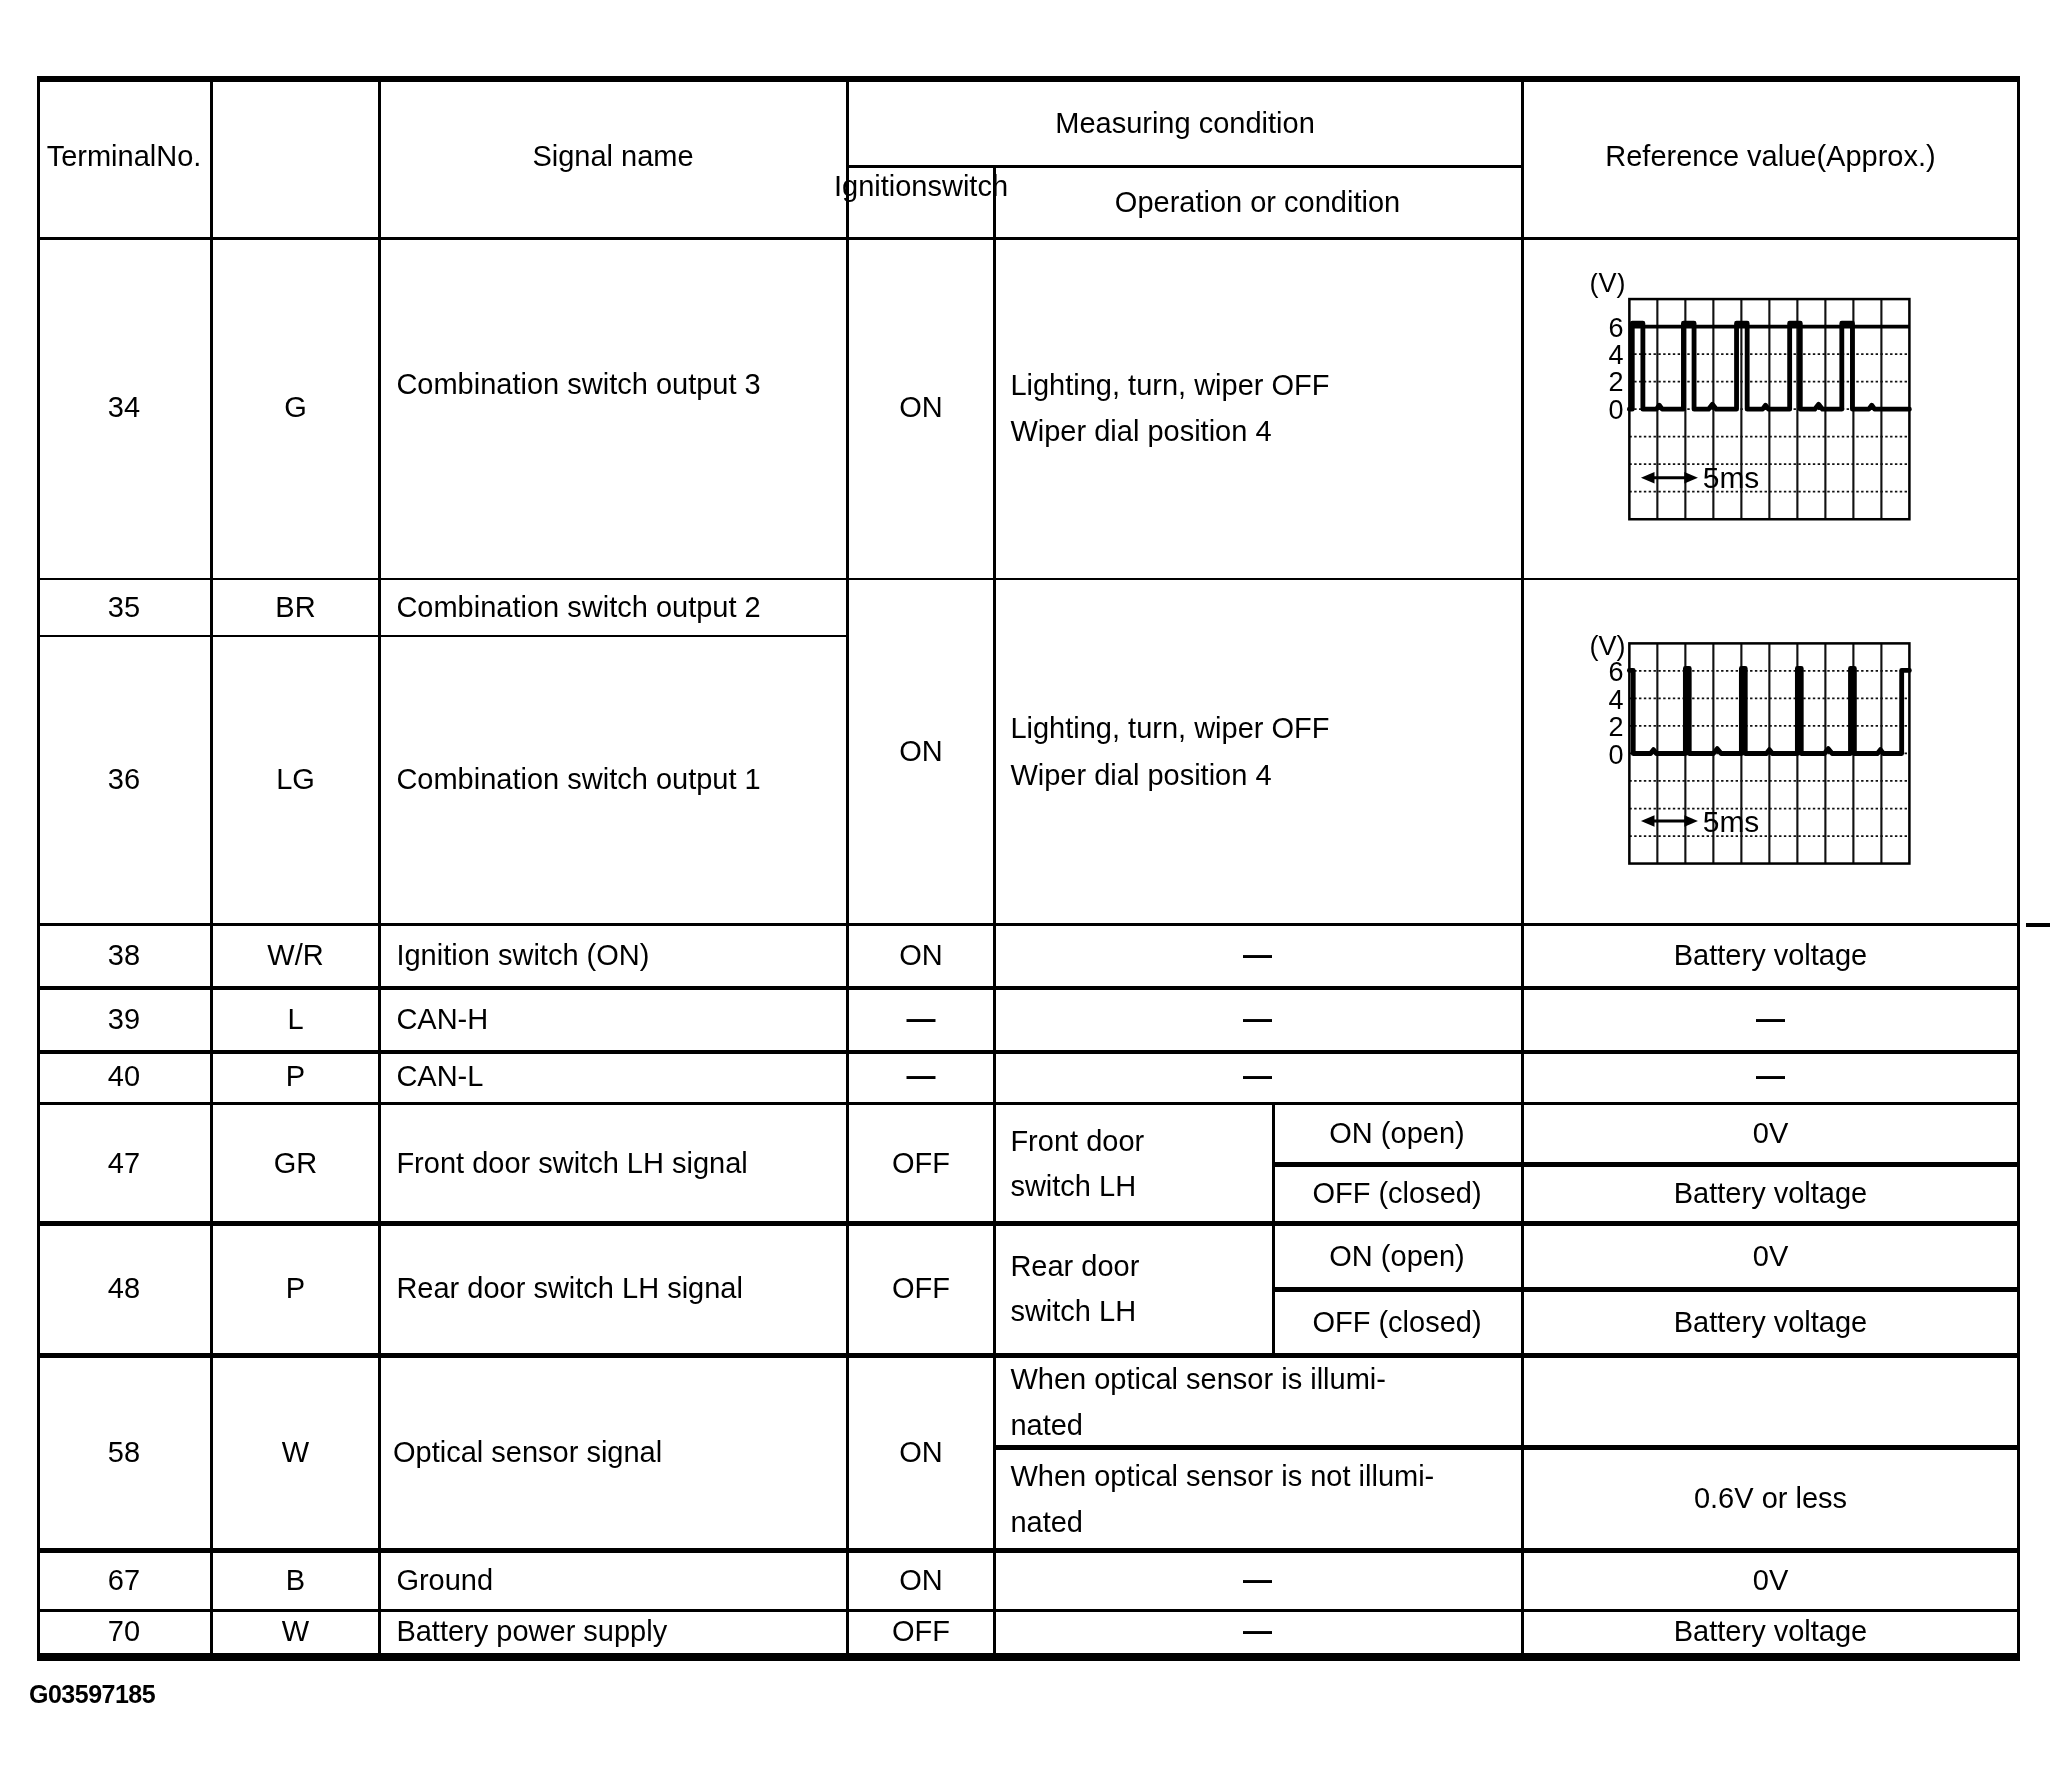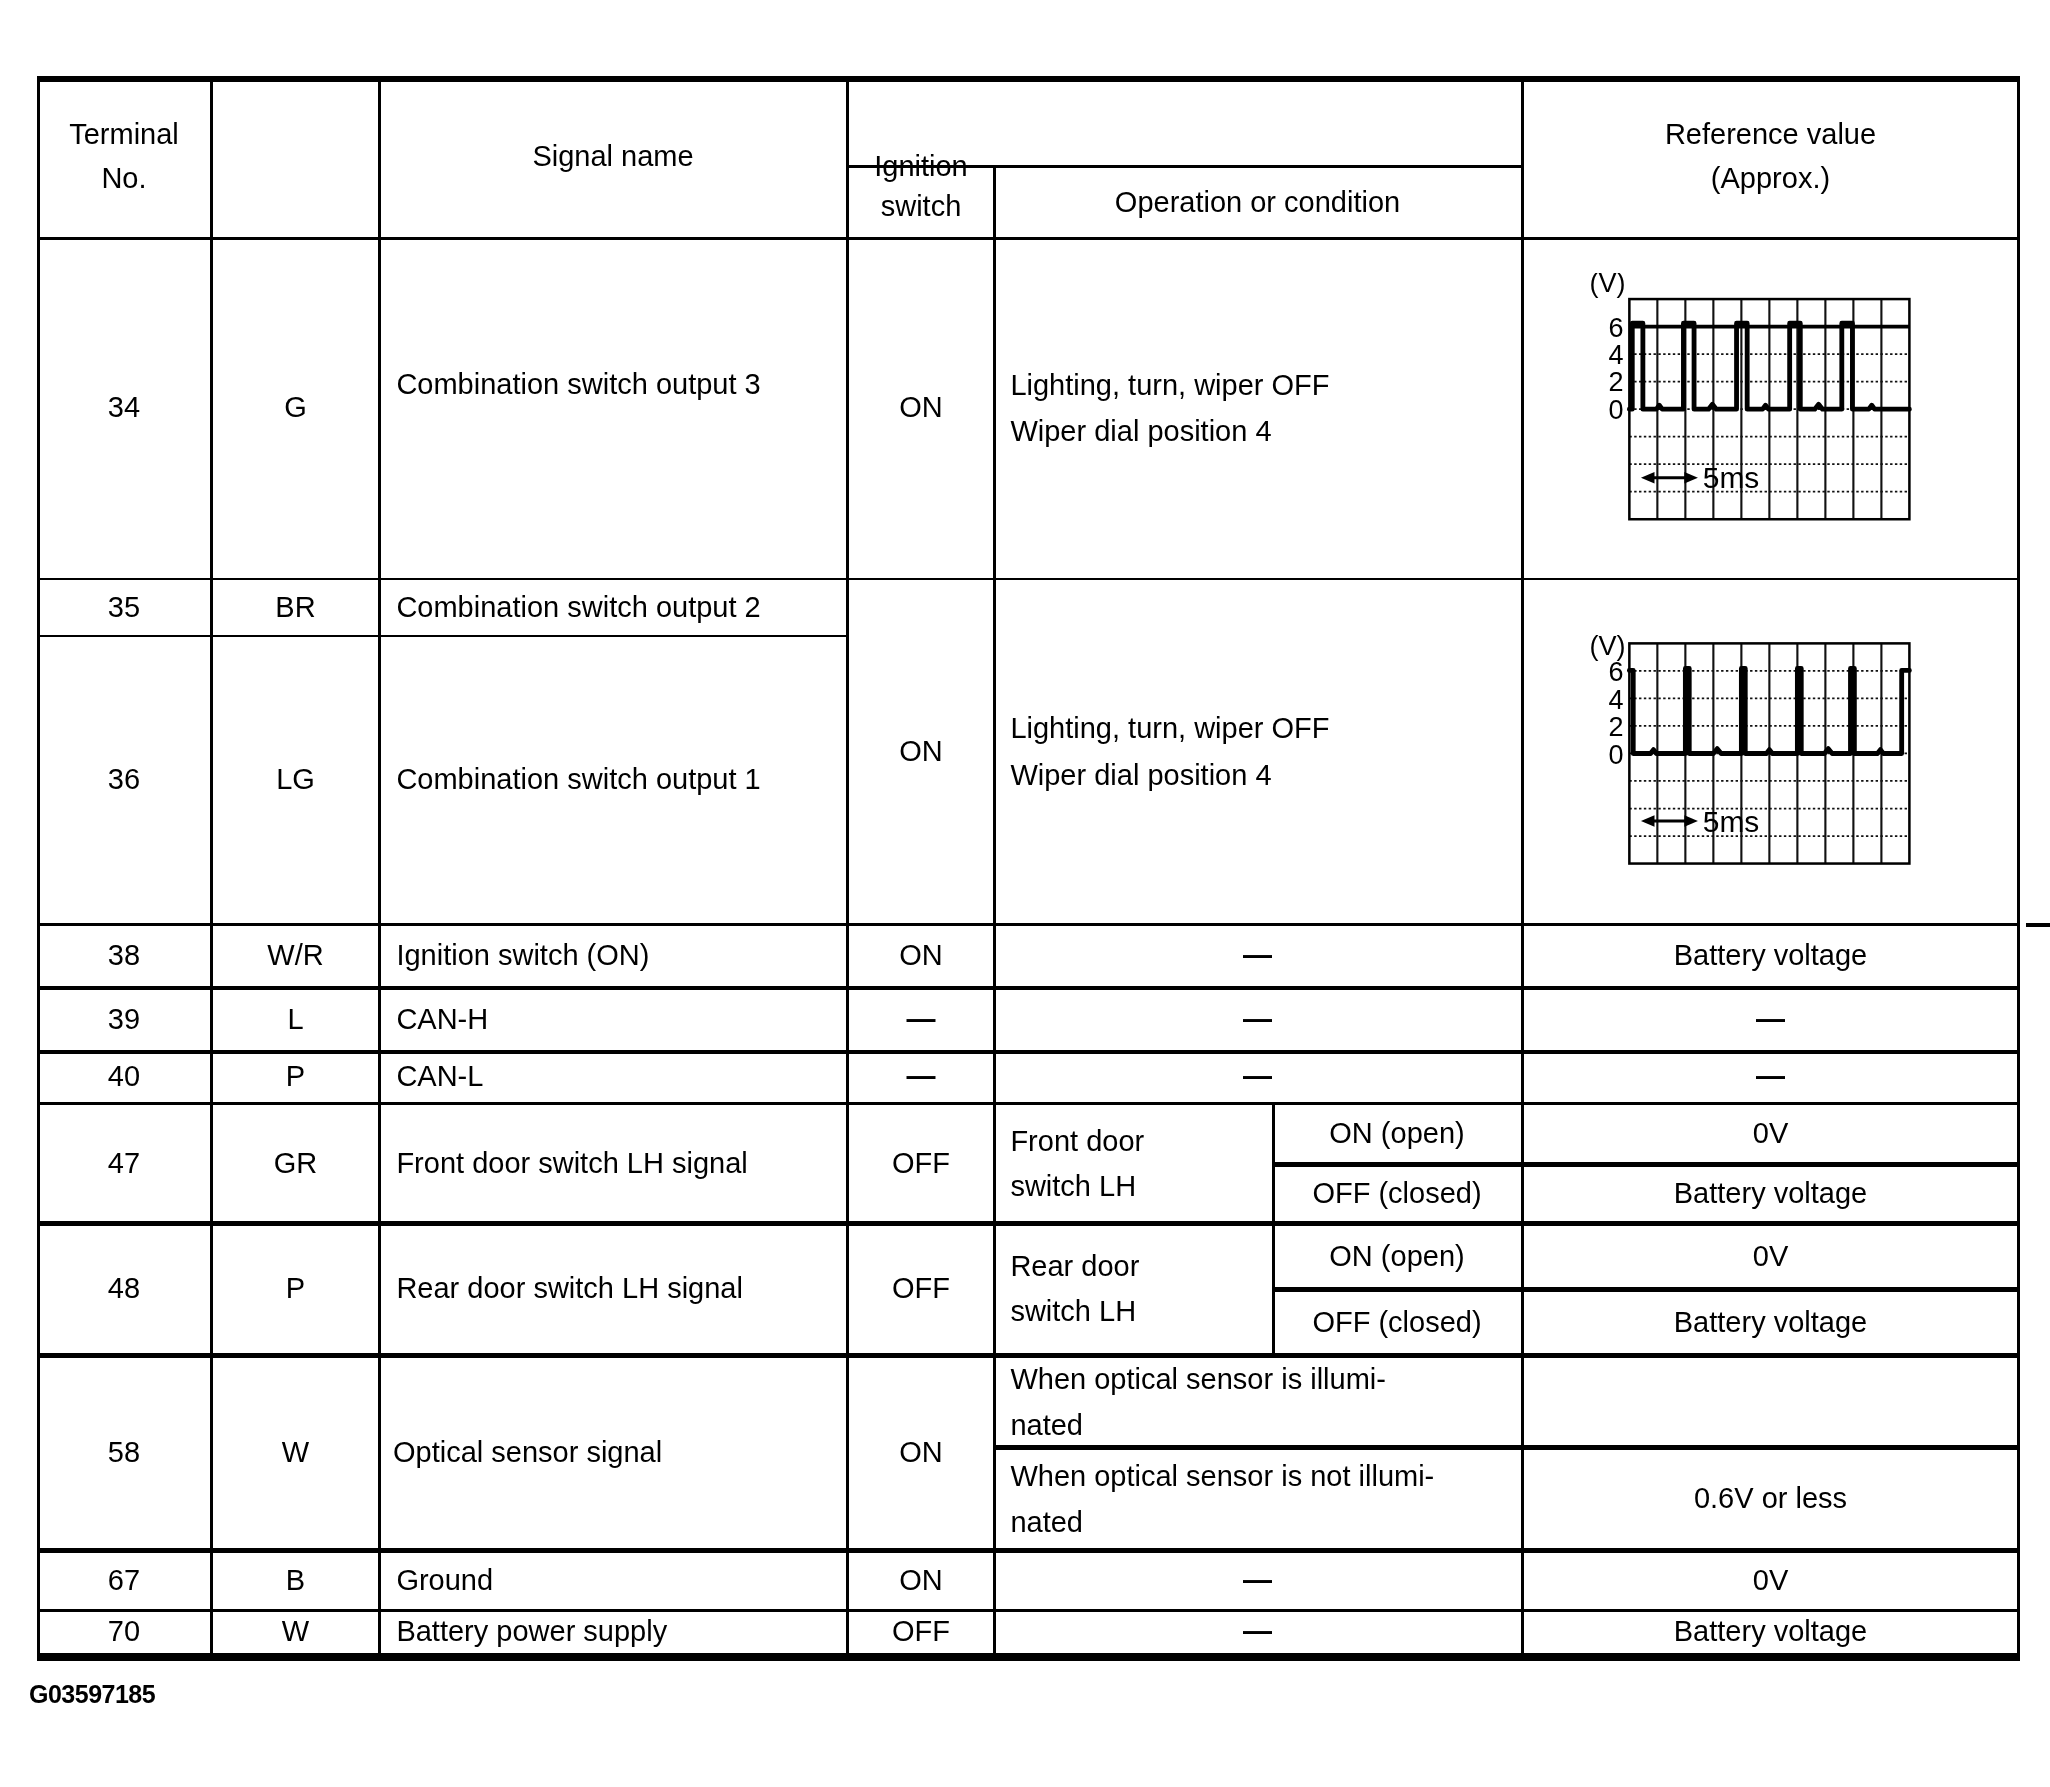--- a/index.html
+++ b/index.html
@@ -3,21 +3,21 @@
 <meta charset="utf-8">
 <style>
   html,body{margin:0;padding:0;background:#ffffff;}
   .page{position:relative;width:2051px;height:1787px;background:#ffffff;overflow:hidden;
         font-family:"Liberation Sans","DejaVu Sans",sans-serif;color:#000;}
   .hl,.vl{position:absolute;background:#000;}
   .cell{position:absolute;display:flex;align-items:center;justify-content:center;
         font-size:29px;line-height:1.5;text-align:center;}
   .cell.left{justify-content:flex-start;text-align:left;padding-left:15.4px;box-sizing:border-box;}
   .cell.pre{white-space:pre-line;}
-  .cell.col{flex-direction:column;}
+  .cell.col{}
   .cell.col span{display:block;}
   .dash{font-weight:700;}
   sup{font-size:18.3px;vertical-align:super;line-height:0;}
   .footer-id{position:absolute;font-size:25px;font-weight:700;letter-spacing:-0.5px;margin-top:9px;}
   svg text{font-family:"Liberation Sans","DejaVu Sans",sans-serif;fill:#000;}
   .wf{position:absolute;}
 </style>
 </head>
 <body>
 
@@ -49,20 +49,21 @@
   <div class="vl" style="left:993px;top:165px;width:2.9px;height:1496px;"></div>
   <div class="vl" style="left:1272px;top:1104px;width:2.9px;height:252px;"></div>
   <div class="vl" style="left:1521px;top:76px;width:2.9px;height:1584px;"></div>
   <div class="vl" style="left:2017px;top:76px;width:2.9px;height:1584px;"></div>
 
   <div class="cell col" style="left:37px;top:77px;width:174px;height:159px;">
     <span>Terminal</span>
       <span>No.</span>
   </div>
   <div class="cell" style="left:381px;top:77px;width:464px;height:159px;">Signal name</div>
+  <div class="cell" style="left:849px;top:82px;width:672px;height:83px;">Measuring condition</div>
   <div class="cell col" style="left:849px;top:152px;width:144px;height:69px;line-height:1.35;">
     <span>Ignition</span>
       <span>switch</span>
   </div>
   <div class="cell col" style="left:1524px;top:77px;width:493px;height:159px;">
     <span>Reference value</span>
       <span>(Approx.)</span>
   </div>
   <div class="cell" style="left:995px;top:168px;width:525px;height:69px;">Operation or condition</div>
 

